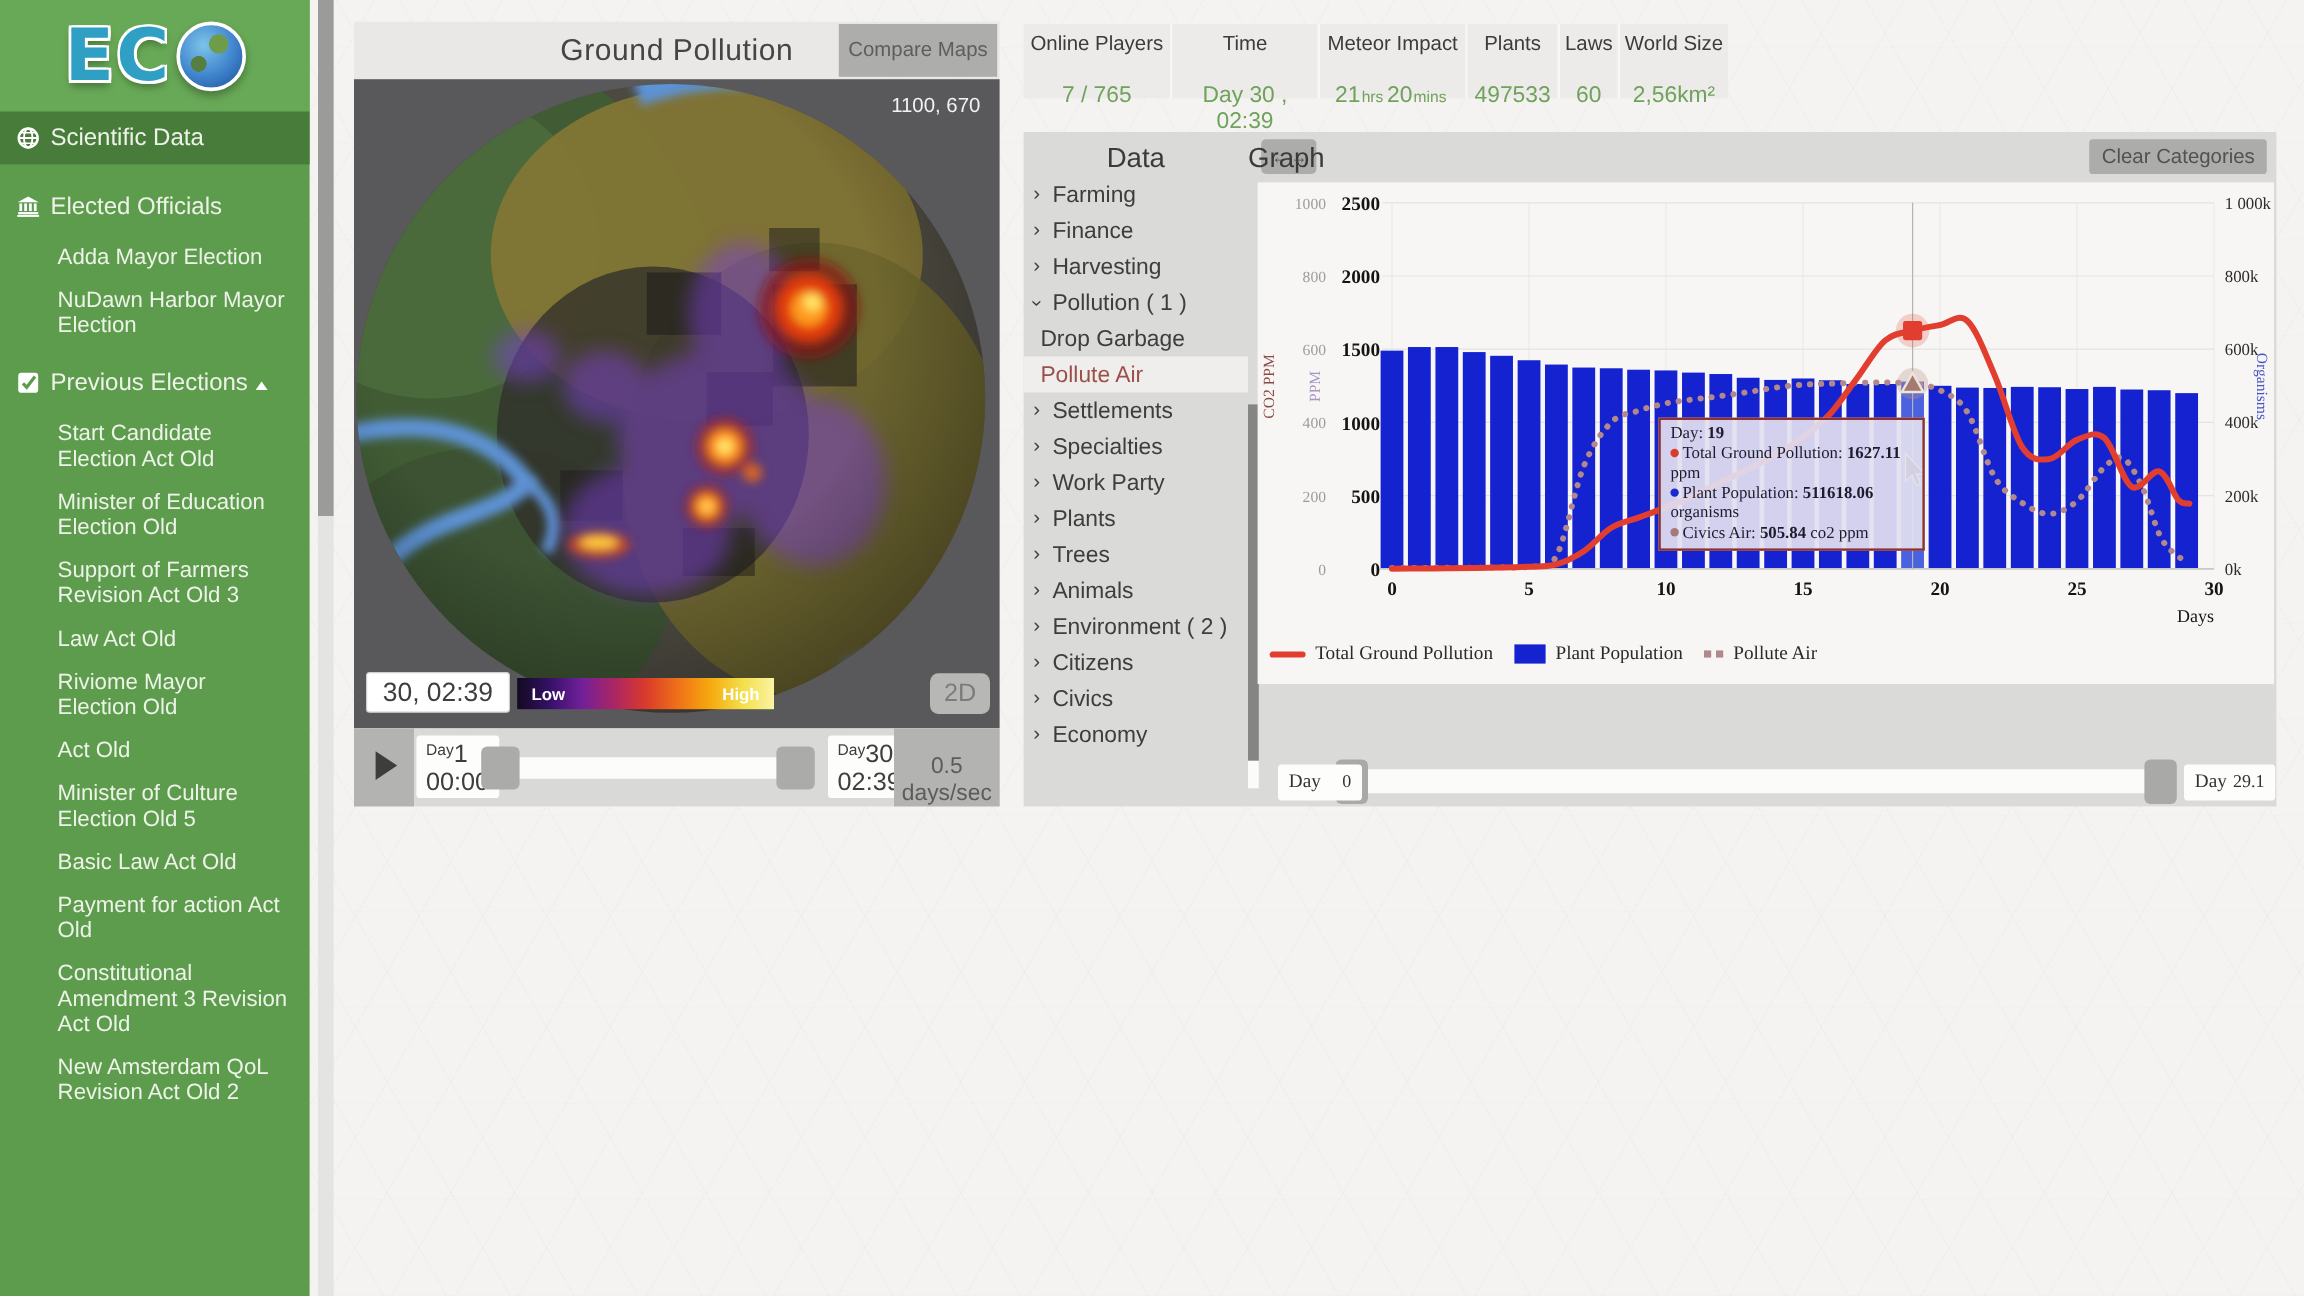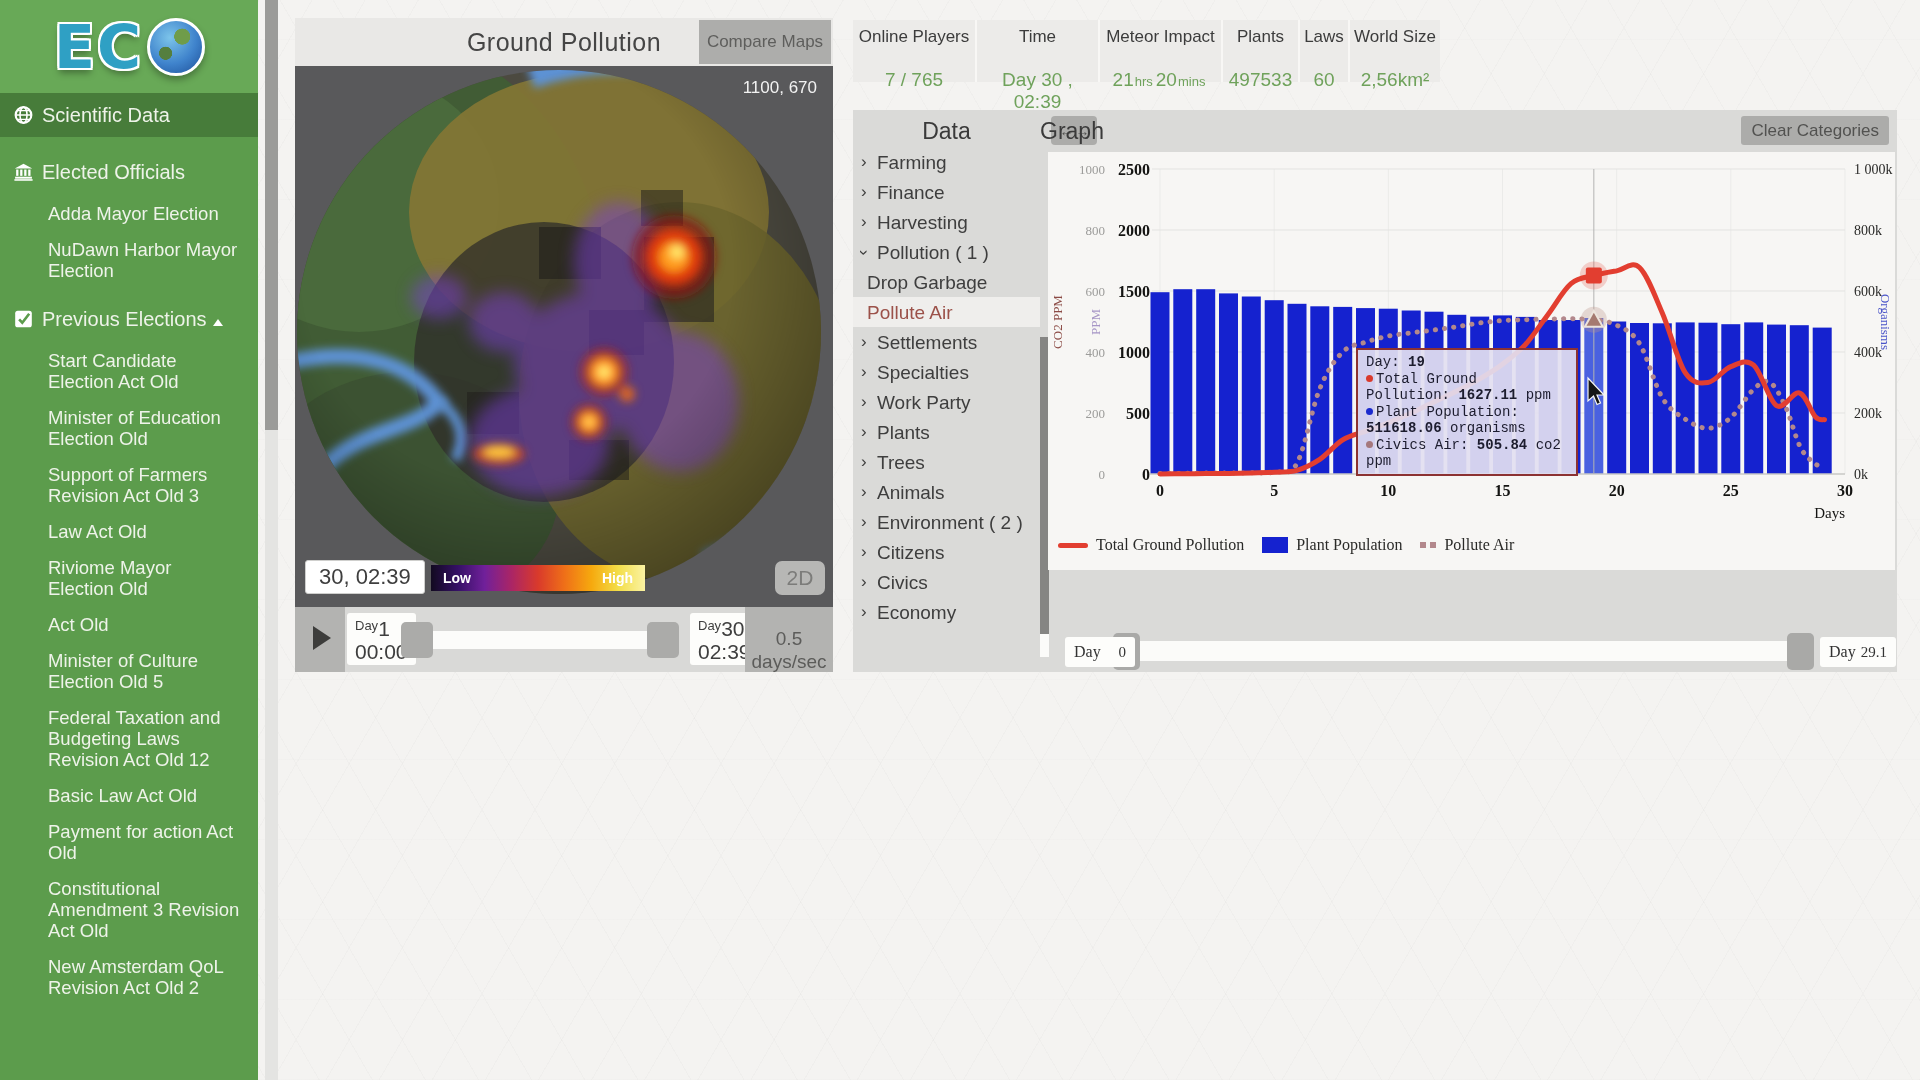--- a/index.html
+++ b/index.html
@@ -79,22 +79,22 @@
   .ds-bottom{position:absolute;left:0;top:487px;width:9px;height:23px;background:#fbfbf9;}
   .chart-box{position:absolute;left:195px;top:42px;width:847px;height:418px;background:#f7f6f4;}
   #chart-svg{position:absolute;left:0;top:0;}
   #chart-svg text{font-family:"Liberation Serif","DejaVu Serif",serif;}
   #chart-legend{position:absolute;left:10px;top:384px;display:flex;align-items:center;gap:18px;font-family:"Liberation Serif","DejaVu Serif",serif;font-size:16px;color:#2a2a28;}
   .lg-item{display:flex;align-items:center;gap:8px;}
   .sw-line{width:30px;height:5px;border-radius:3px;}
   .sw-bar{width:26px;height:16px;}
   .sw-dots{display:flex;gap:4px;}
   .sw-dots span{width:6px;height:6px;display:inline-block;}
-  .tooltip{position:absolute;left:308px;top:196px;width:222px;background:rgba(226,223,240,0.93);border:2px solid #8c3232;
-    font-family:Liberation Mono, monospace;font-size:14px;color:#1c1c2e;padding:4px 8px;box-sizing:border-box;line-height:16.5px;}
+  .tooltip{position:absolute;left:334px;top:196px;width:222px;background:rgba(226,223,240,0.93);border:2px solid #8c3232;
+    font-family:Liberation Serif, serif;font-size:14px;color:#1c1c2e;padding:4px 8px;box-sizing:border-box;line-height:16.5px;}
   .tt-bullet{display:inline-block;width:7px;height:7px;border-radius:50%;margin-right:3px;vertical-align:1px;}
   .gs-track{position:absolute;left:274px;top:531px;width:673px;height:20px;background:#fbfbf9;border-radius:10px;}
   .gs-handle{position:absolute;top:523px;width:27px;height:37px;background:#a9a9a7;border-radius:5px;cursor:pointer;}
   .gs-box{position:absolute;top:527px;height:30px;background:#fdfdfb;border-radius:3px;box-sizing:border-box;display:flex;align-items:center;justify-content:space-between;padding:0 9px;font-family:"Liberation Serif","DejaVu Serif",serif;color:#333;}
   .gs-box .gs-label{font-size:16px;}
   .gs-box .gs-value{font-size:15px;}
 </style>
 </head>
 <body>
 
@@ -127,21 +127,20 @@
             <rect x="2.5" y="2.5" width="19" height="19" rx="3" fill="#fff"></rect>
             <path d="M7 12.5 l3.6 3.8 L18.5 6" fill="none" stroke="#5c9c4c" stroke-width="3"></path>
           </svg></span><span>Previous Elections</span><span class="sb-arrow"></span></div>
       <div class="sb-item sb-child"><span>Start Candidate Election Act Old</span></div>
       <div class="sb-item sb-child"><span>Minister of Education Election Old</span></div>
       <div class="sb-item sb-child"><span>Support of Farmers Revision Act Old 3</span></div>
       <div class="sb-item sb-child"><span>Law Act Old</span></div>
       <div class="sb-item sb-child"><span>Riviome Mayor Election Old</span></div>
       <div class="sb-item sb-child"><span>Act Old</span></div>
       <div class="sb-item sb-child"><span>Minister of Culture Election Old 5</span></div>
-      <div class="sb-item sb-child"><span>Federal Taxation and Budgeting Laws Revision Act Old 12</span></div>
       <div class="sb-item sb-child"><span>Basic Law Act Old</span></div>
       <div class="sb-item sb-child"><span>Payment for action Act Old</span></div>
       <div class="sb-item sb-child"><span>Constitutional Amendment 3 Revision Act Old</span></div>
       <div class="sb-item sb-child"><span>New Amsterdam QoL Revision Act Old 2</span></div>
     </nav>
 </aside>
 <div class="sb-scroll">
   <div class="sb-thumb"></div>
 </div>
 

